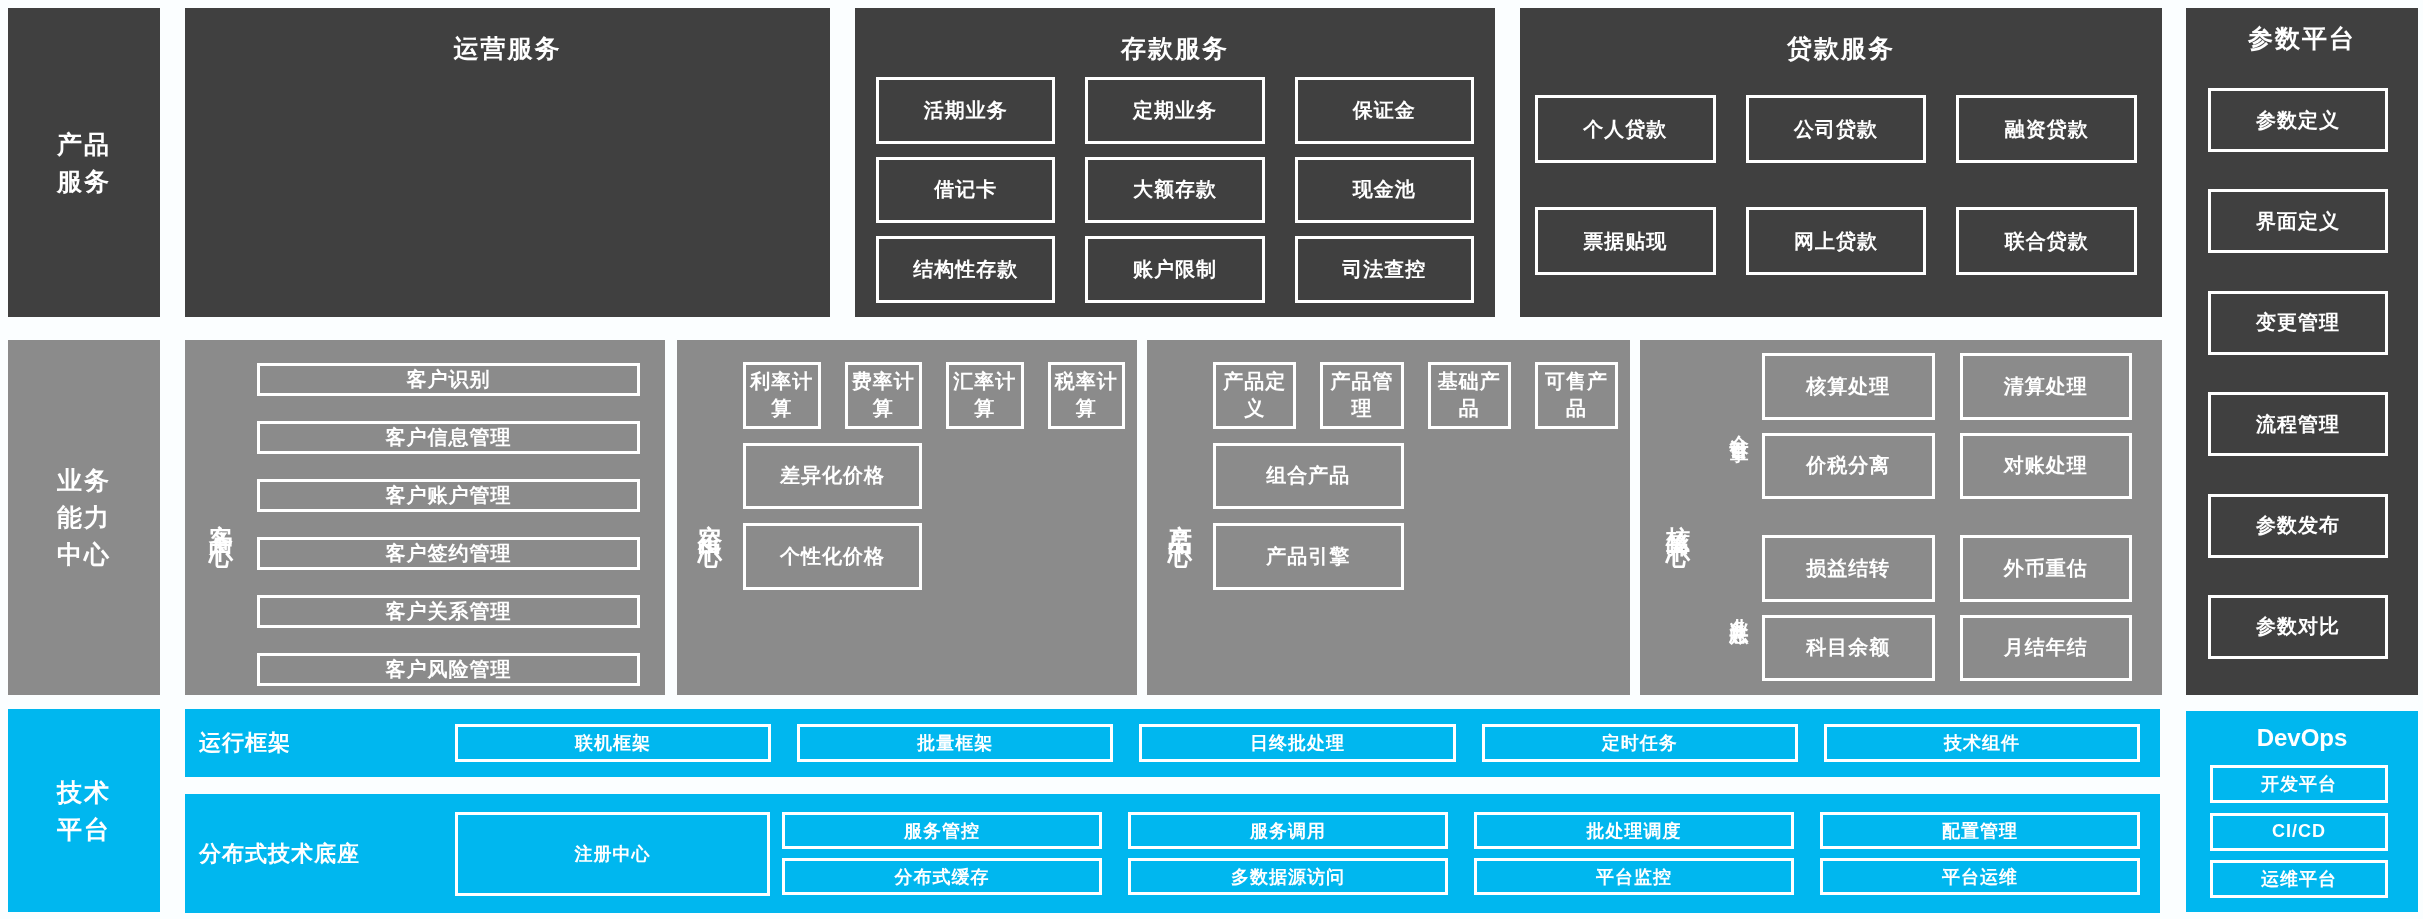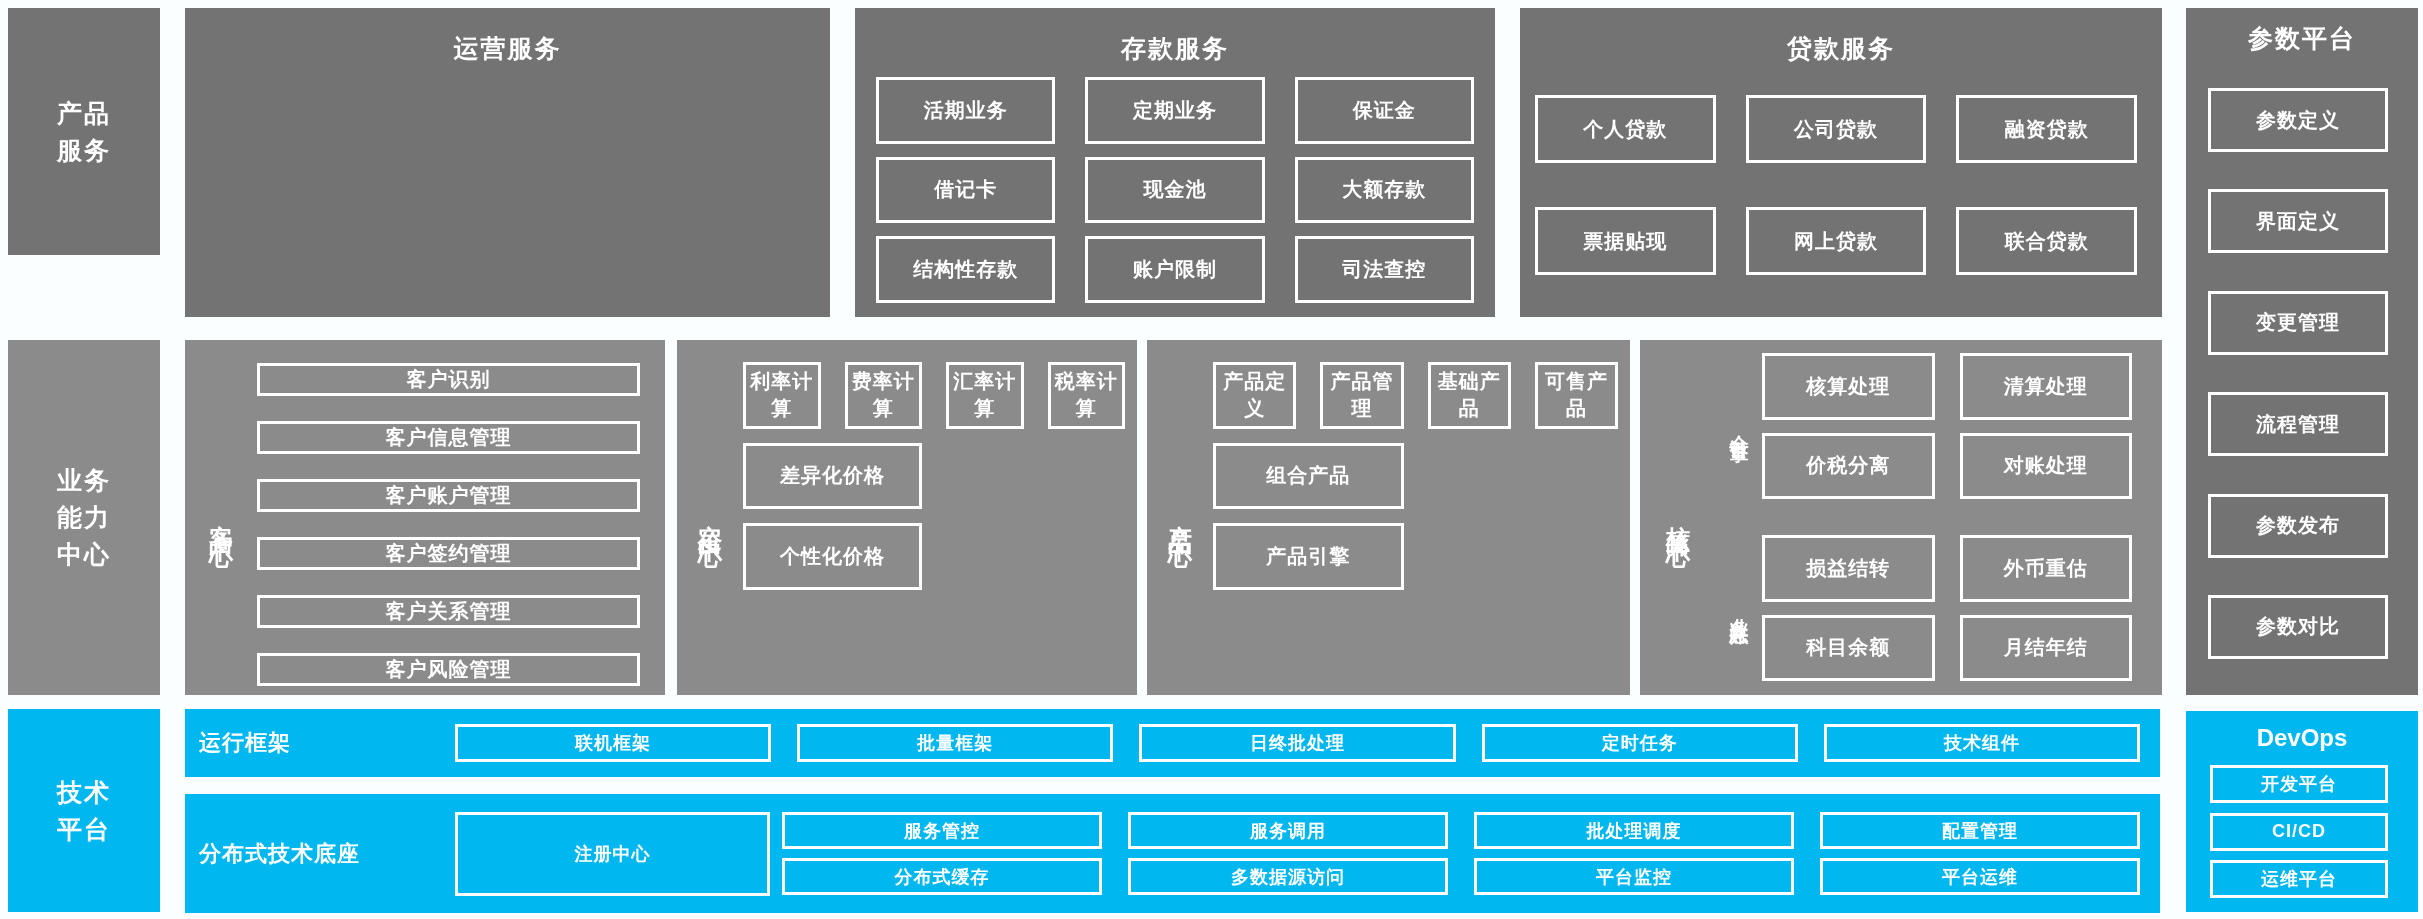--- a/index.html
+++ b/index.html
@@ -2,21 +2,21 @@
 <html><head>
 <meta charset="utf-8">
 <style>
   html,body { margin:0; padding:0; }
   body {
     width:2423px; height:919px; position:relative;
     background:#fbfeff;
     font-family:"Liberation Sans", sans-serif;
   }
   .panel { position:absolute; box-sizing:border-box; }
-  .teal { background:#737373; }
+  .teal { background:#404040; }
   .gray { background:#8b8b8b; }
   .cyan { background:#00b7ef; }
 
   .box {
     border:3px solid #ffffff; color:#ffffff; font-weight:700; font-size:20px;
     display:flex; align-items:center; justify-content:center; text-align:center;
     box-sizing:border-box; letter-spacing:1px;
   }
   .sec-title {
     position:absolute; top:24px; left:0; right:0; margin:0;
@@ -91,21 +91,21 @@
     position:absolute; top:54px; bottom:14px; left:24px; right:30px;
     display:flex; flex-direction:column; justify-content:space-between;
   }
   .devops-stack .box { height:38px; font-size:18px; }
 </style>
 </head>
 <body>
 
 <div>
 
-  <div class="side-label teal" style="top:8px; height:247px;">
+  <div class="side-label teal" style="top:8px; height:309px;">
     <div>产品</div>
     <div>服务</div>
   </div>
   <div class="side-label gray" style="top:340px; height:355px;">
     <div>业务</div>
     <div>能力</div>
     <div>中心</div>
   </div>
   <div class="side-label cyan" style="top:709px; height:203px;">
     <div>技术</div>
@@ -116,22 +116,22 @@
     <h2 class="sec-title">运营服务</h2>
   </section>
 
   <section class="panel teal" style="left:855px; top:8px; width:640px; height:309px;">
     <h2 class="sec-title">存款服务</h2>
     <div class="grid-3rows">
       <div class="box">活期业务</div>
       <div class="box">定期业务</div>
       <div class="box">保证金</div>
       <div class="box">借记卡</div>
+      <div class="box">大额存款</div>
       <div class="box">现金池</div>
-      <div class="box">大额存款</div>
       <div class="box">结构性存款</div>
       <div class="box">账户限制</div>
       <div class="box">司法查控</div>
     </div>
   </section>
 
   <section class="panel teal" style="left:1520px; top:8px; width:642px; height:309px;">
     <h2 class="sec-title">贷款服务</h2>
     <div class="grid-2rows">
       <div class="box">个人贷款</div>

